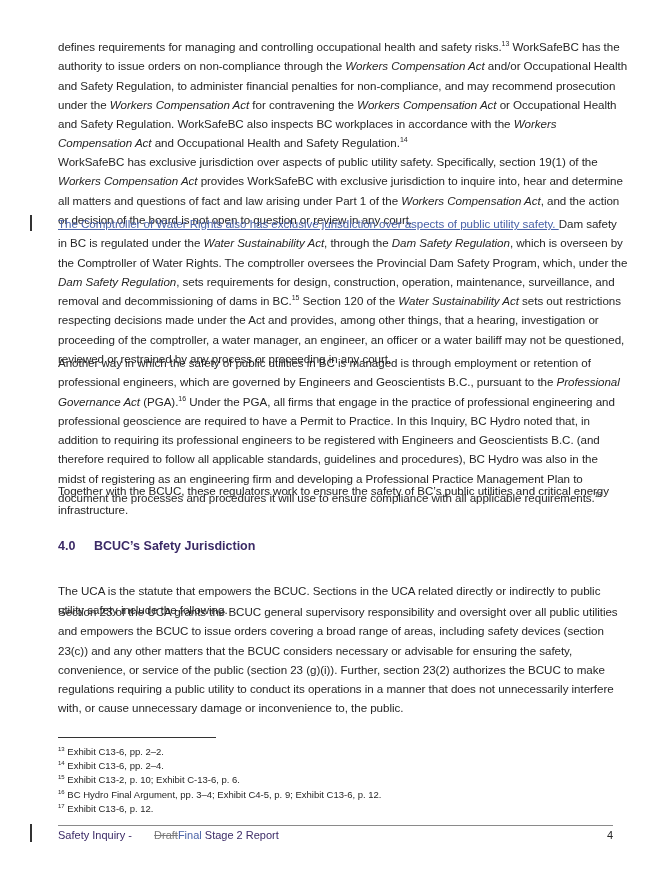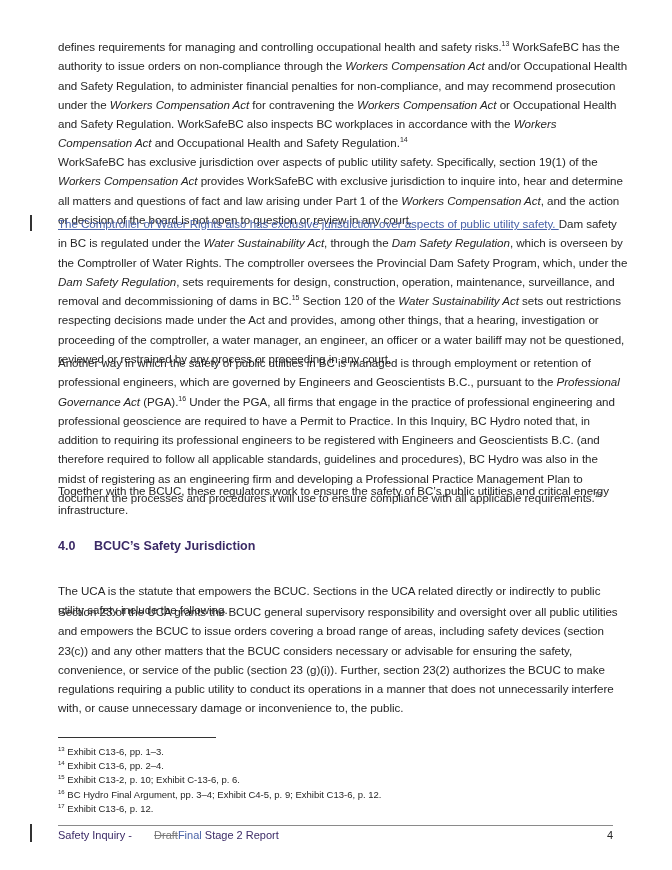--- a/index.html
+++ b/index.html
@@ -65,21 +65,21 @@
     <p class="para">The UCA is the statute that empowers the BCUC. Sections in the UCA related directly or indirectly to public utility safety include the following.</p>
   </div>
 
   <div class="body-text" style="top:602px;">
     <p class="para">Section 23 of the UCA grants the BCUC general supervisory responsibility and oversight over all public utilities and empowers the BCUC to issue orders covering a broad range of areas, including safety devices (section 23(c)) and any other matters that the BCUC considers necessary or advisable for ensuring the safety, convenience, or service of the public (section 23 (g)(i)). Further, section 23(2) authorizes the BCUC to make regulations requiring a public utility to conduct its operations in a manner that does not unnecessarily interfere with, or cause unnecessary damage or inconvenience to, the public.</p>
   </div>
 
   <div class="fn-rule"></div>
 
   <div class="footnotes">
-    <div><sup>13</sup><span> Exhibit C13-6, pp. 1–3.</span></div>
+    <div><sup>13</sup><span> Exhibit C13-6, pp. 2–2.</span></div>
     <div><sup>14</sup><span> Exhibit C13-6, pp. 2–4.</span></div>
     <div><sup>15</sup><span> Exhibit C13-2, p. 10; Exhibit C-13-6, p. 6.</span></div>
     <div><sup>16</sup><span> BC Hydro Final Argument, pp. 3–4; Exhibit C4-5, p. 9; Exhibit C13-6, p. 12.</span></div>
     <div><sup>17</sup><span> Exhibit C13-6, p. 12.</span></div>
   </div>
 
   <div class="change-bar" style="top:824px; height:18px;"></div>
   <div class="footer-rule"></div>
   <div class="footer">
     <span><span>Safety Inquiry - </span><span class="deleted">Draft</span><span class="ins-footer">Final</span><span> Stage 2 Report</span></span>

